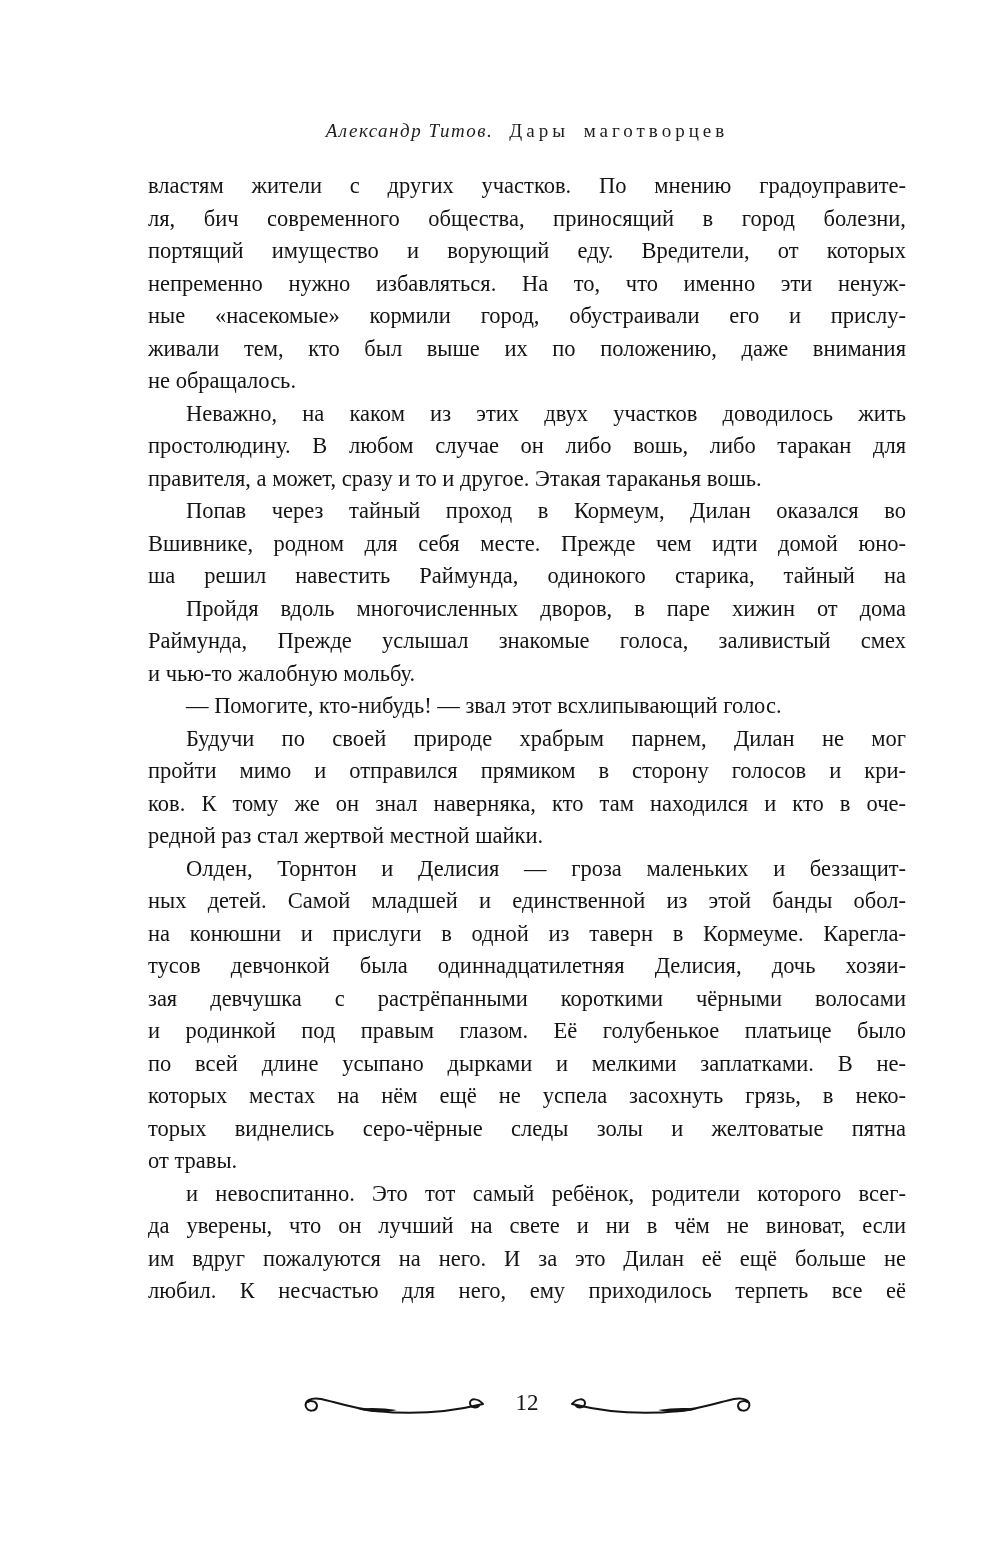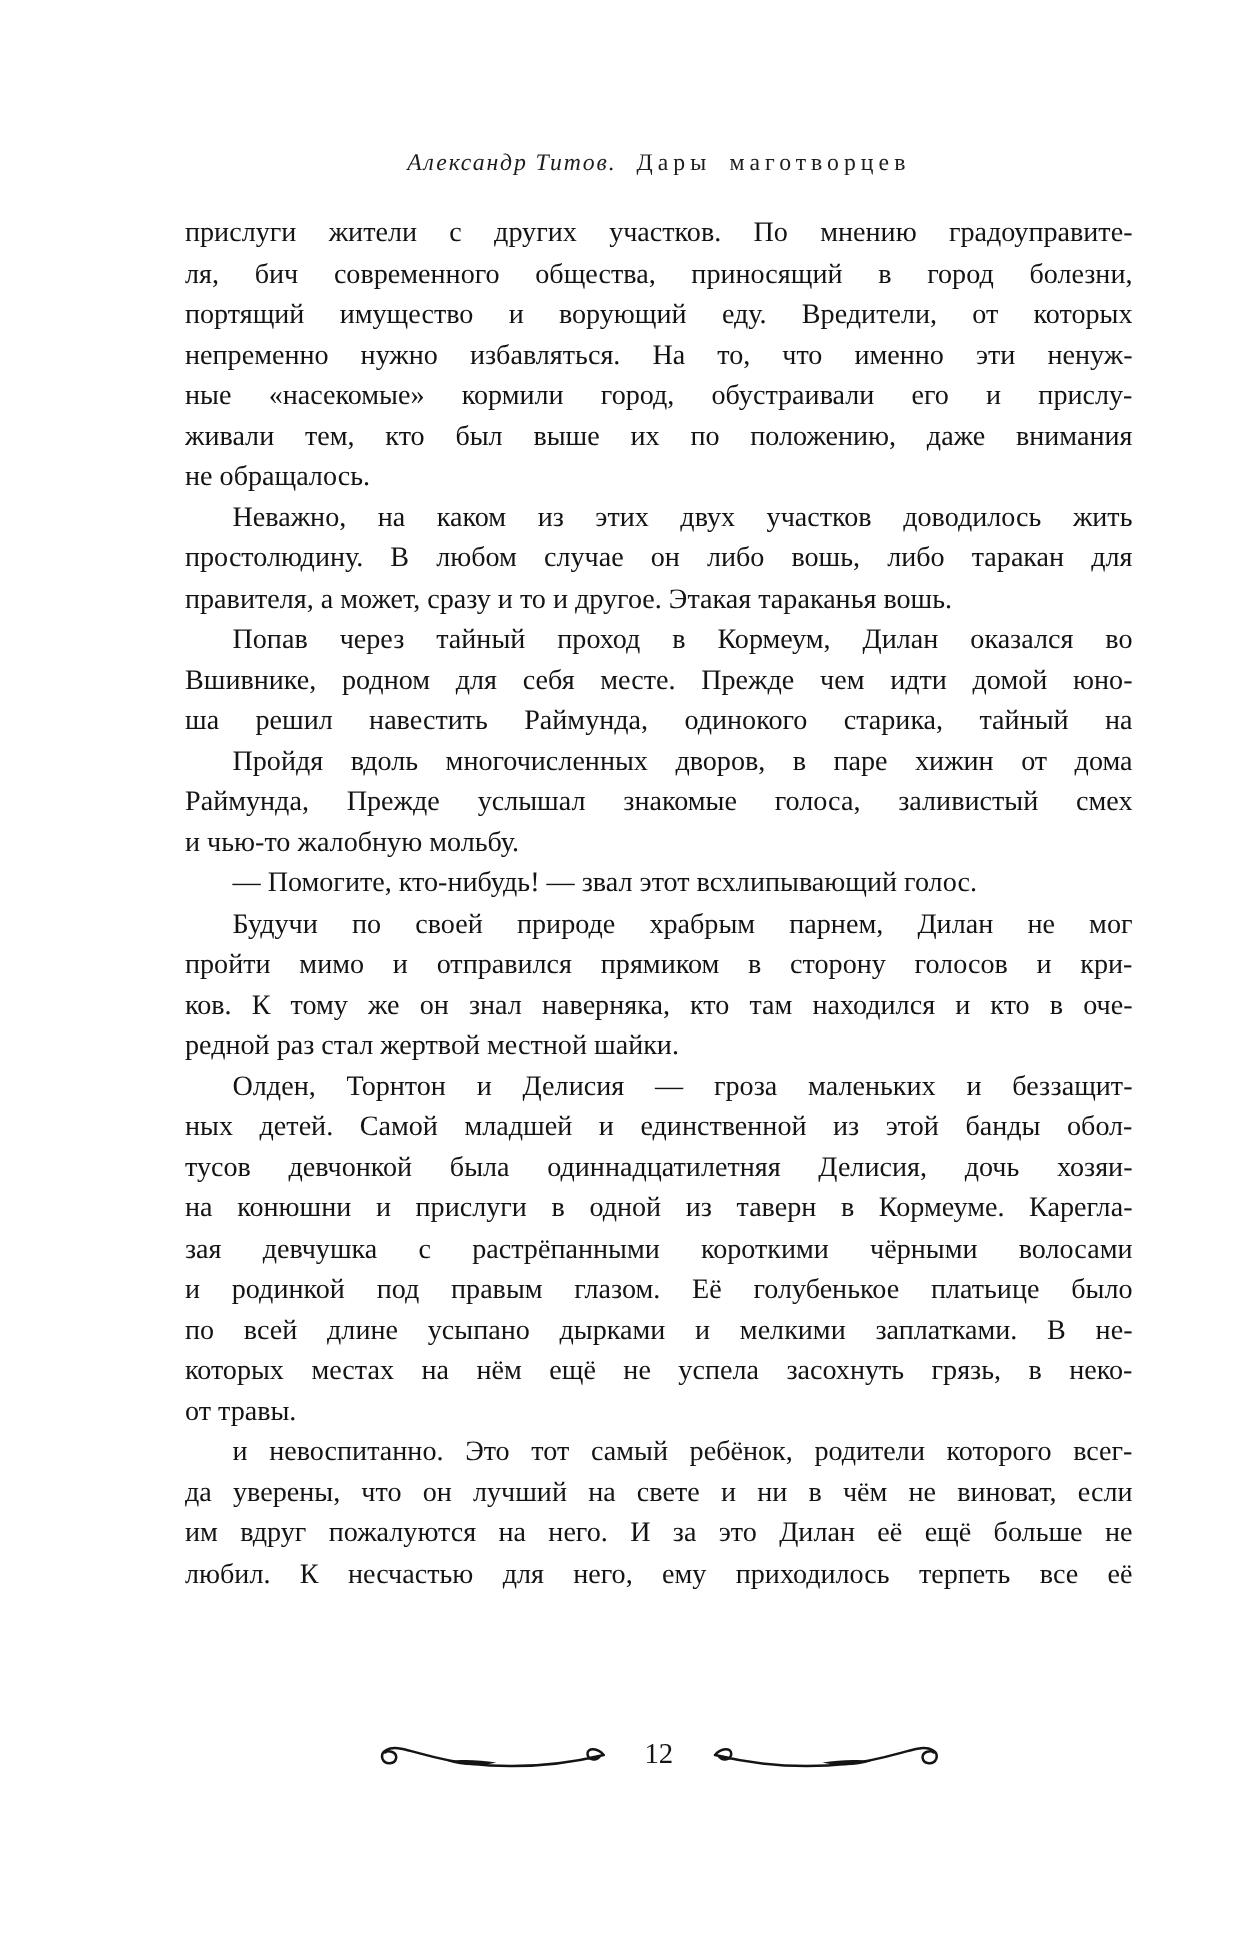--- a/index.html
+++ b/index.html
@@ -80,21 +80,21 @@
 <body>
 
 <div class="page">
 
   <div class="running-head">
     <span class="author">Александр Титов.</span><span class="book-title">Дары маготворцев</span>
   </div>
 
   <div class="page-body">
       <div class="para">
-        <div class="line">прислуги жители с других участков. По мнению градоуправите-</div>
+        <div class="line">властям жители с других участков. По мнению градоуправите-</div>
         <div class="line">ля, бич современного общества, приносящий в город болезни,</div>
         <div class="line">портящий имущество и ворующий еду. Вредители, от которых</div>
         <div class="line">непременно нужно избавляться. На то, что именно эти ненуж-</div>
         <div class="line">ные «насекомые» кормили город, обустраивали его и прислу-</div>
         <div class="line">живали тем, кто был выше их по положению, даже внимания</div>
         <div class="line last">не обращалось.</div>
       </div>
       <div class="para indent">
         <div class="line">Неважно, на каком из этих двух участков доводилось жить</div>
         <div class="line">простолюдину. В любом случае он либо вошь, либо таракан для</div>
@@ -115,26 +115,27 @@
       </div>
       <div class="para indent">
         <div class="line">Будучи по своей природе храбрым парнем, Дилан не мог</div>
         <div class="line">пройти мимо и отправился прямиком в сторону голосов и кри-</div>
         <div class="line">ков. К тому же он знал наверняка, кто там находился и кто в оче-</div>
         <div class="line last">редной раз стал жертвой местной шайки.</div>
       </div>
       <div class="para indent">
         <div class="line">Олден, Торнтон и Делисия — гроза маленьких и беззащит-</div>
         <div class="line">ных детей. Самой младшей и единственной из этой банды обол-</div>
+        <div class="line">на конюшни и прислуги в одной из таверн в Кормеуме. Карегла-</div>
         <div class="line">тусов девчонкой была одиннадцатилетняя Делисия, дочь хозяи-</div>
-        <div class="line">на конюшни и прислуги в одной из таверн в Кормеуме. Карегла-</div>
         <div class="line">зая девчушка с растрёпанными короткими чёрными волосами</div>
         <div class="line">и родинкой под правым глазом. Её голубенькое платьице было</div>
         <div class="line">по всей длине усыпано дырками и мелкими заплатками. В не-</div>
         <div class="line">которых местах на нём ещё не успела засохнуть грязь, в неко-</div>
+        <div class="line">торых виднелись серо-чёрные следы золы и желтоватые пятна</div>
         <div class="line last">от травы.</div>
       </div>
       <div class="para indent">
         <div class="line">и невоспитанно. Это тот самый ребёнок, родители которого всег-</div>
         <div class="line">да уверены, что он лучший на свете и ни в чём не виноват, если</div>
         <div class="line">им вдруг пожалуются на него. И за это Дилан её ещё больше не</div>
         <div class="line">любил. К несчастью для него, ему приходилось терпеть все её</div>
       </div>
     </div>
 

